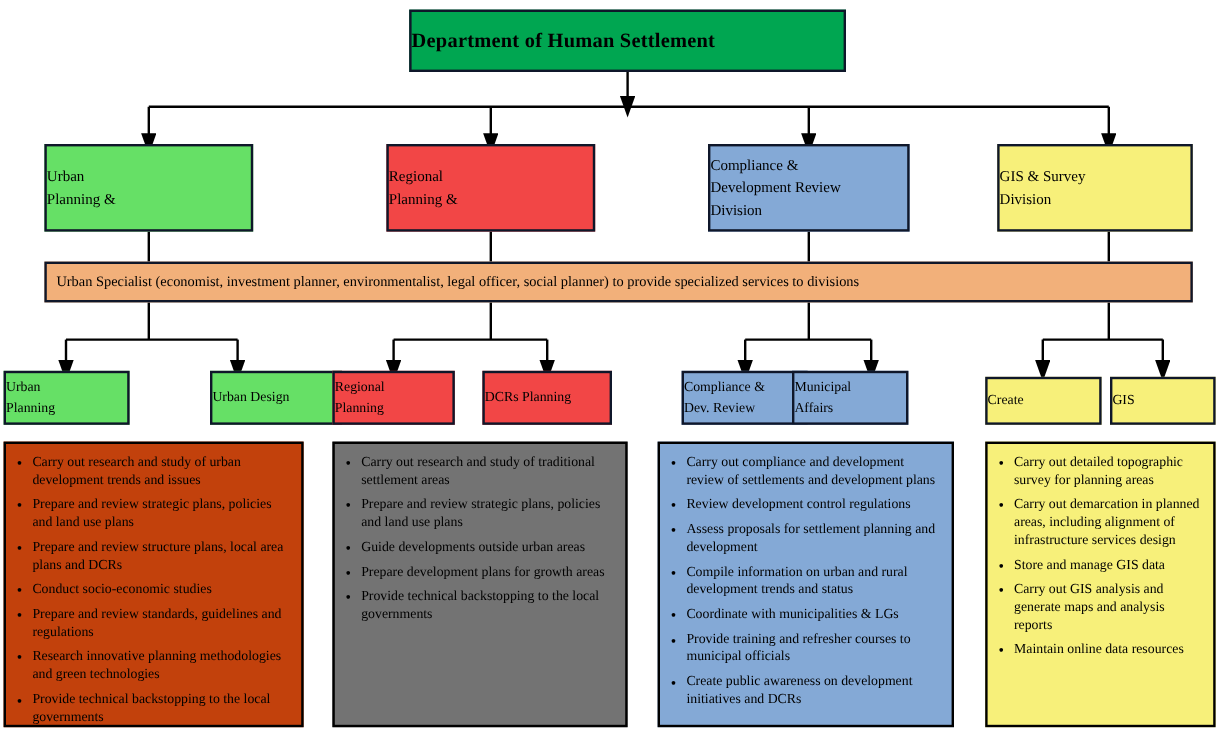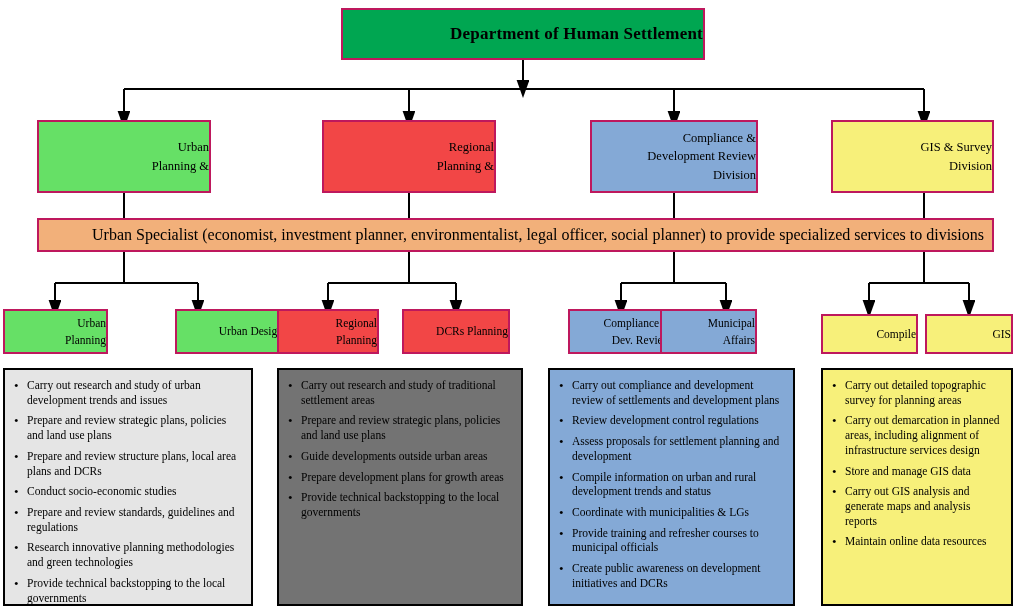--- a/index.html
+++ b/index.html
@@ -21,42 +21,42 @@
     position: absolute;
     left: 0;
     top: 0;
     width: 1024px;
     height: 609px;
     pointer-events: none;
   }
   .node {
     position: absolute;
     box-sizing: border-box;
-    border: 2px solid #be185d;
+    border: 2px solid #0f172a;
     display: flex;
     flex-direction: column;
-    align-items: flex-end;
+    align-items: flex-start;
     justify-content: center;
     text-align: center;
     font-family: "Liberation Serif", serif;
     line-height: 1.45;
   }
   .root-node {
     font-weight: bold;
     font-size: 17px;
     letter-spacing: 0.2px;
   }
   .div-node {
     font-size: 12.5px;
   }
   .div-node .line {
     display: block;
   }
   .specialist-node {
-    font-size: 16px;
+    font-size: 12px;
     padding: 1px 8px;
   }
   .sub-node {
     font-size: 11.5px;
   }
   .list-box {
     position: absolute;
     box-sizing: border-box;
     border: 2px solid #000000;
     padding: 8px 10px 6px 6px;
@@ -177,27 +177,27 @@
   <div class="node sub-node" style="left:568px; top:309px; width:105px; height:45px; background:#84a9d6;">
     <span class="line">Compliance &amp;</span>
     <span class="line">Dev. Review</span>
   </div>
   <div class="node sub-node" style="left:660px; top:309px; width:97px; height:45px; background:#84a9d6;">
     <span class="line">Municipal</span>
     <span class="line">Affairs</span>
   </div>
 
   <div class="node sub-node" style="left:821px; top:314px; width:97px; height:40px; background:#f7f07a;">
-    <span class="line">Compile</span>
+    <span class="line">Create</span>
   </div>
   <div class="node sub-node" style="left:925px; top:314px; width:88px; height:40px; background:#f7f07a;">
     <span class="line">GIS</span>
   </div>
 
-  <div class="list-box" style="left:3px; top:368px; width:250px; height:238px; background:#e5e5e5;">
+  <div class="list-box" style="left:3px; top:368px; width:250px; height:238px; background:#c2410c;">
     <ul>
       <li>Carry out research and study of urban development trends and issues</li>
       <li>Prepare and review strategic plans, policies and land use plans</li>
       <li>Prepare and review structure plans, local area plans and DCRs</li>
       <li>Conduct socio-economic studies</li>
       <li>Prepare and review standards, guidelines and regulations</li>
       <li>Research innovative planning methodologies and green technologies</li>
       <li>Provide technical backstopping to the local governments</li>
     </ul>
   </div>

